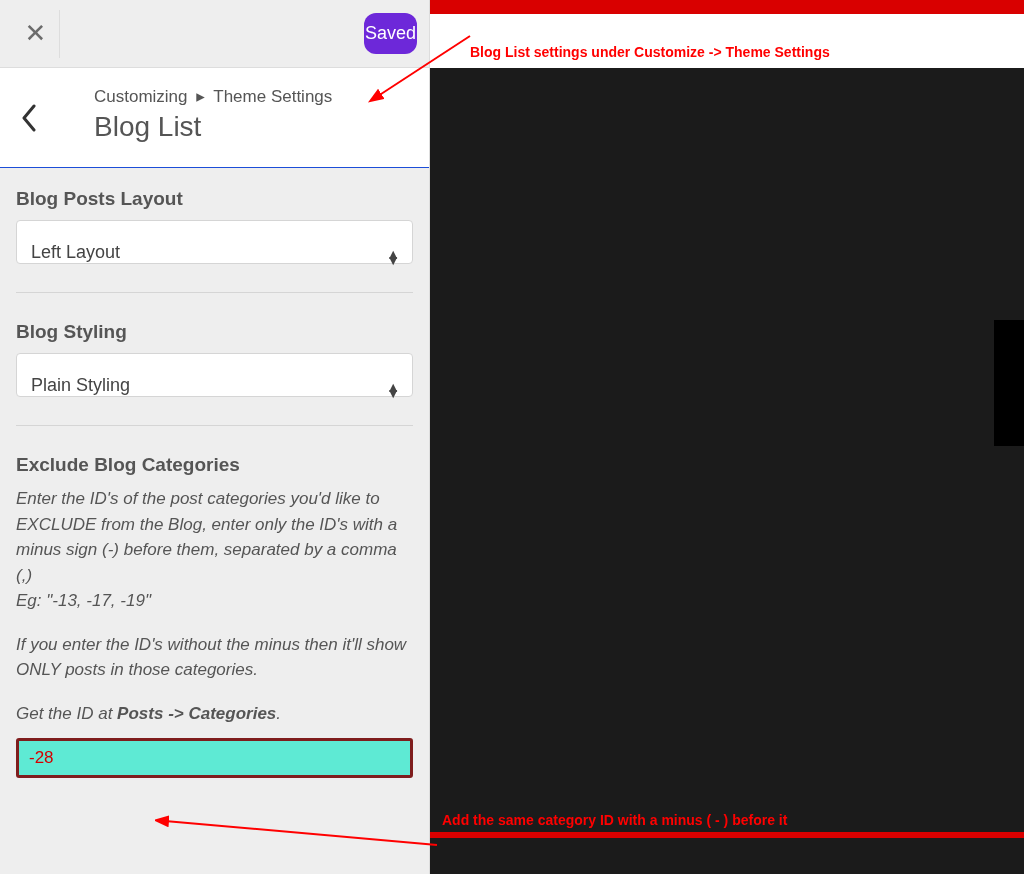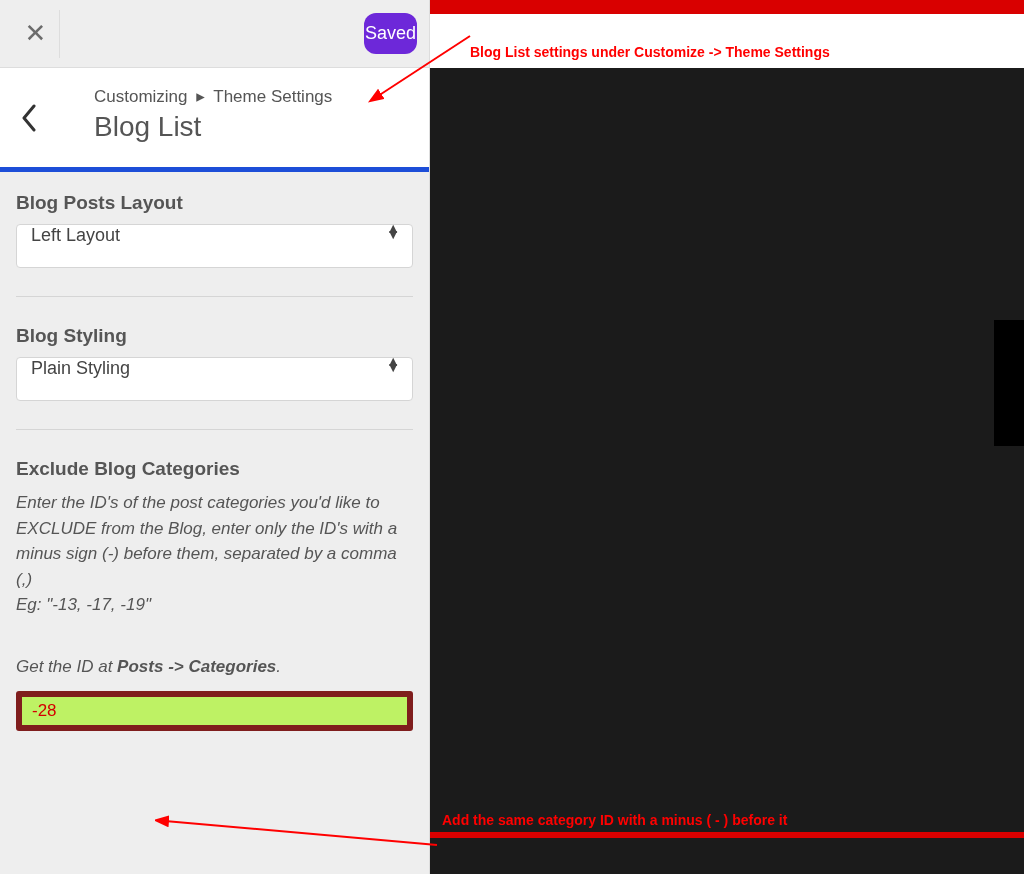--- a/index.html
+++ b/index.html
@@ -2,36 +2,36 @@
 <html><head>
 <meta charset="utf-8">
 <style>
   * { box-sizing: border-box; margin: 0; padding: 0; }
   html, body { width: 1024px; height: 874px; font-family: -apple-system, "Helvetica Neue", Arial, sans-serif; overflow: hidden; background: #fff; }
   .root { display: flex; width: 1024px; height: 874px; }
   .sidebar { width: 430px; height: 874px; background: #eeeeee; border-right: 1px solid #ddd; display: flex; flex-direction: column; }
   .topbar { height: 68px; background: #eeeeee; border-bottom: 1px solid #ddd; display: flex; align-items: center; justify-content: space-between; padding: 0 12px; }
   .close-x { width: 48px; height: 48px; display: flex; align-items: center; justify-content: center; cursor: pointer; font-size: 26px; color: #6b6b6b; border-right: 1px solid #ddd; margin-right: auto; }
   .saved-btn { background: #6d28d9; color: #fff; border: none; border-radius: 12px; padding: 10px 1px; font-size: 18px; cursor: default; }
-  .breadcrumb-block { background: #fff; border-bottom: 5px solid #1d4ed8; padding: 18px 20px 24px 20px; display: flex; align-items: flex-start; gap: 16px; }
+  .breadcrumb-block { background: #fff; border-bottom: 1px solid #1d4ed8; padding: 18px 20px 24px 20px; display: flex; align-items: flex-start; gap: 16px; }
   .back-chevron { font-size: 28px; color: #333; cursor: pointer; padding-top: 18px; }
   .bc-text { display: flex; flex-direction: column; gap: 4px; padding-left: 40px; }
   .bc-line { color: #555; font-size: 17px; }
   .bc-sep { padding: 0 4px; }
   .bc-title { font-size: 28px; color: #555; font-weight: 400; }
   .controls { padding: 20px 16px 0 16px; }
   .control-label { font-size: 19px; color: #555; font-weight: 600; margin-bottom: 10px; }
-  .select-wrap { position: relative; background: #fff; border: 1px solid #d5d5d5; border-radius: 4px; height: 44px; display: flex; align-items: flex-start; padding: 0 14px; font-size: 18px; color: #444; cursor: pointer; }
+  .select-wrap { position: relative; background: #fff; border: 1px solid #d5d5d5; border-radius: 4px; height: 44px; display: flex; align-items: flex-end; padding: 0 14px; font-size: 18px; color: #444; cursor: pointer; }
   .select-caret { position: absolute; right: 12px; font-size: 14px; line-height: 6px; color: #444; display: flex; flex-direction: column; }
   .hr { border: none; border-top: 1px solid #d5d5d5; margin: 28px 0; }
   .desc-italic { font-style: italic; font-size: 17px; color: #555; line-height: 1.5; }
   .desc-italic .seg { display: block; }
   .desc-italic .blank { height: 18px; }
   .desc-bold { font-weight: 700; font-style: italic; }
-  .text-input { width: 100%; height: 40px; background: #bef264; border: 6px solid #7f1d1d; border-radius: 3px; padding: 0 10px; font-size: 17px; color: #d40000; margin-top: 12px; }
+  .text-input { width: 100%; height: 40px; background: #5eead4; border: 3px solid #7f1d1d; border-radius: 3px; padding: 0 10px; font-size: 17px; color: #d40000; margin-top: 12px; }
   .preview { flex: 1; height: 874px; display: flex; flex-direction: column; position: relative; }
   .red-strip { height: 14px; background: #d90000; }
   .hdr { background: #fff; padding: 28px 40px 26px 40px; }
   .logo { font-size: 54px; color: #d90000; letter-spacing: 2px; font-weight: 300; }
   .tagline { font-size: 16px; color: #777; letter-spacing: 1.5px; margin-top: 2px; }
   .hero { flex: 1; background: #1b1b1b; position: relative; }
   .hero-notch { position: absolute; right: 0; top: 252px; width: 30px; height: 126px; background: #000; }
   .red-bottom { position: absolute; bottom: 36px; left: 0; right: 0; height: 6px; background: #d90000; }
   .annot { position: absolute; color: #ff0000; font-size: 14px; font-weight: 600; pointer-events: none; }
   .annot1 { left: 470px; top: 44px; }
@@ -86,20 +86,21 @@
           </span>
       </div>
 
       <hr class="hr">
 
       <div class="control-label">Exclude Blog Categories</div>
       <div class="desc-italic">
         <span class="seg">Enter the ID's of the post categories you'd like to EXCLUDE from the Blog, enter only the ID's with a minus sign (-) before them, separated by a comma (,)</span>
         <span class="seg">Eg: "-13, -17, -19"</span>
         <span class="seg blank"></span>
+        <span class="seg">If you enter the ID's without the minus then it'll show ONLY posts in those categories.</span>
         <span class="seg blank"></span>
         <span class="seg">
           <span>Get the ID at </span><span class="desc-bold">Posts -&gt; Categories</span><span>.</span>
         </span>
       </div>
       <input class="text-input" value="-28" style="">
     </div>
   </div>
 
   <div class="preview">

